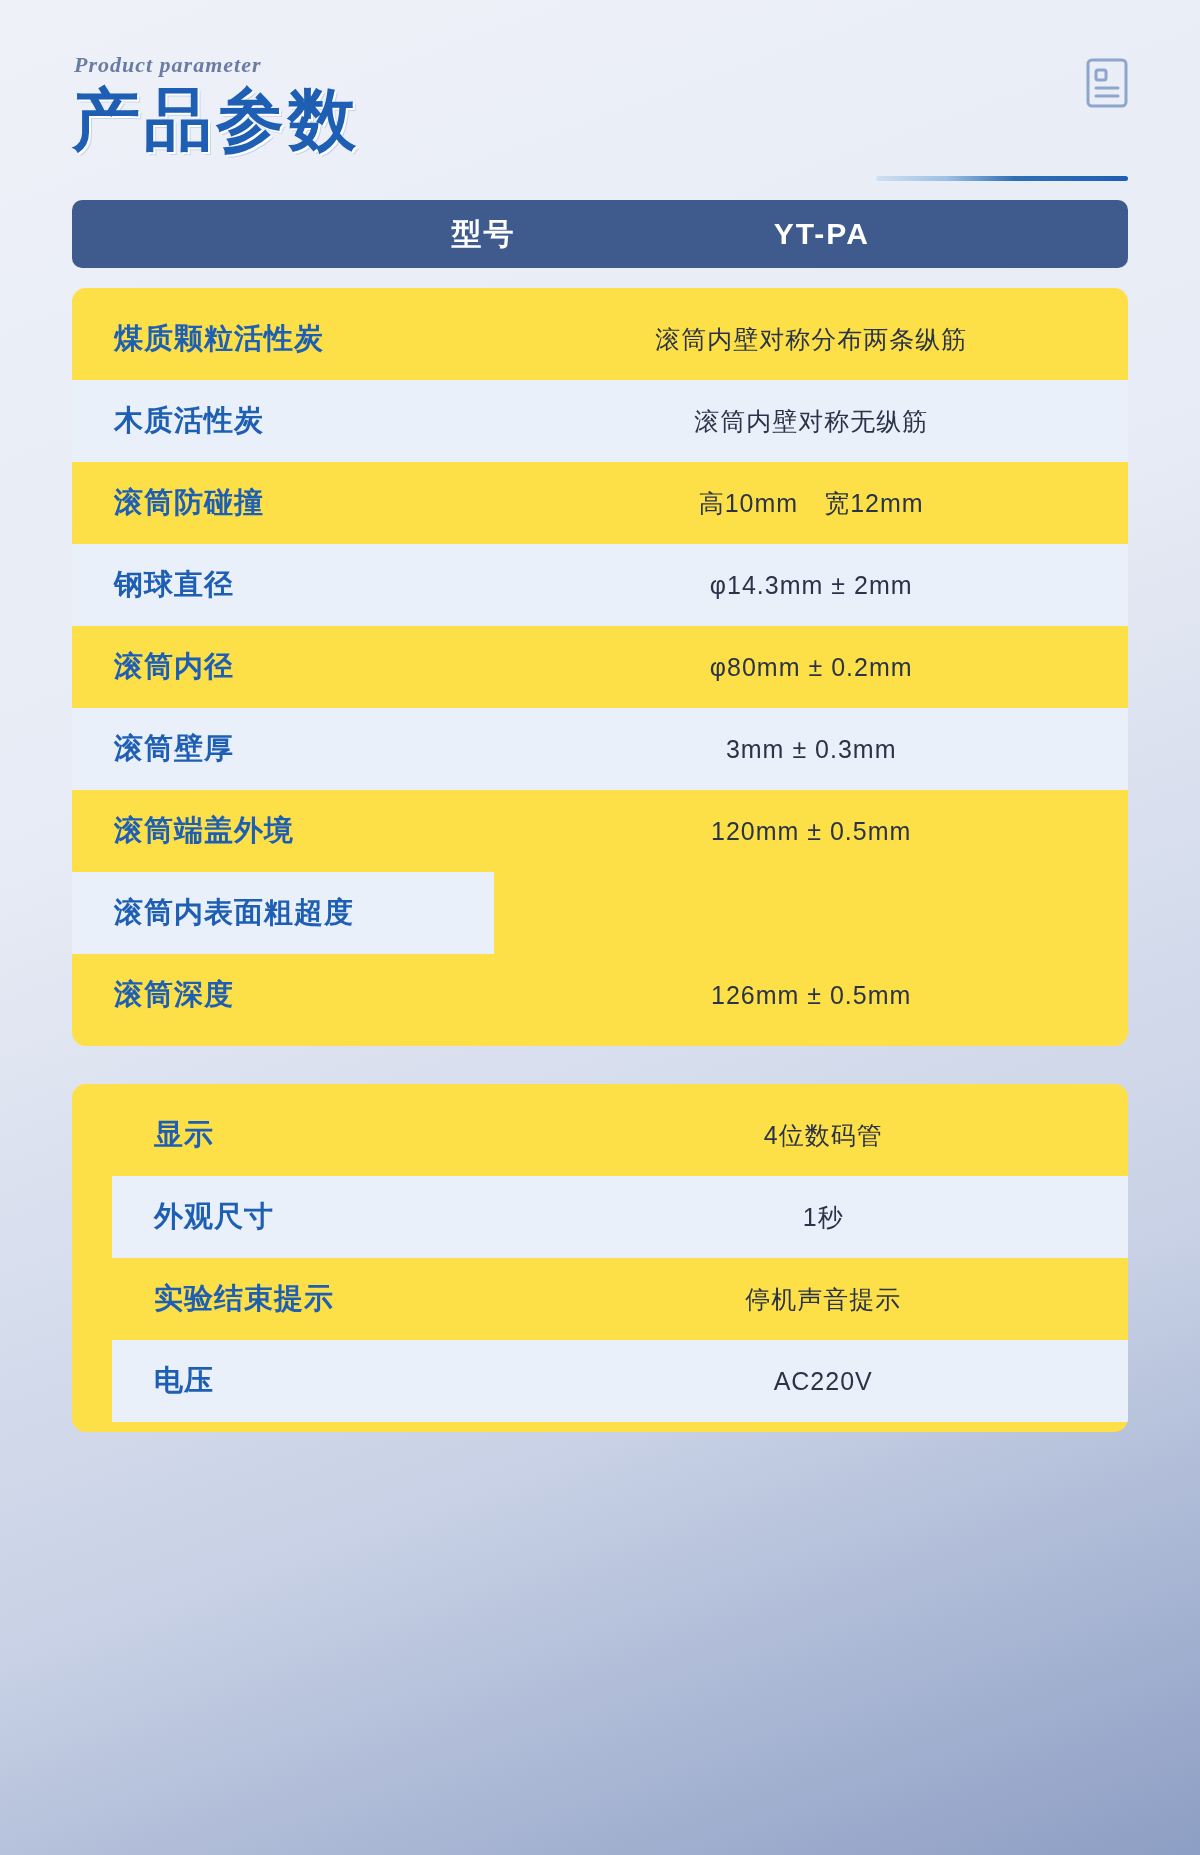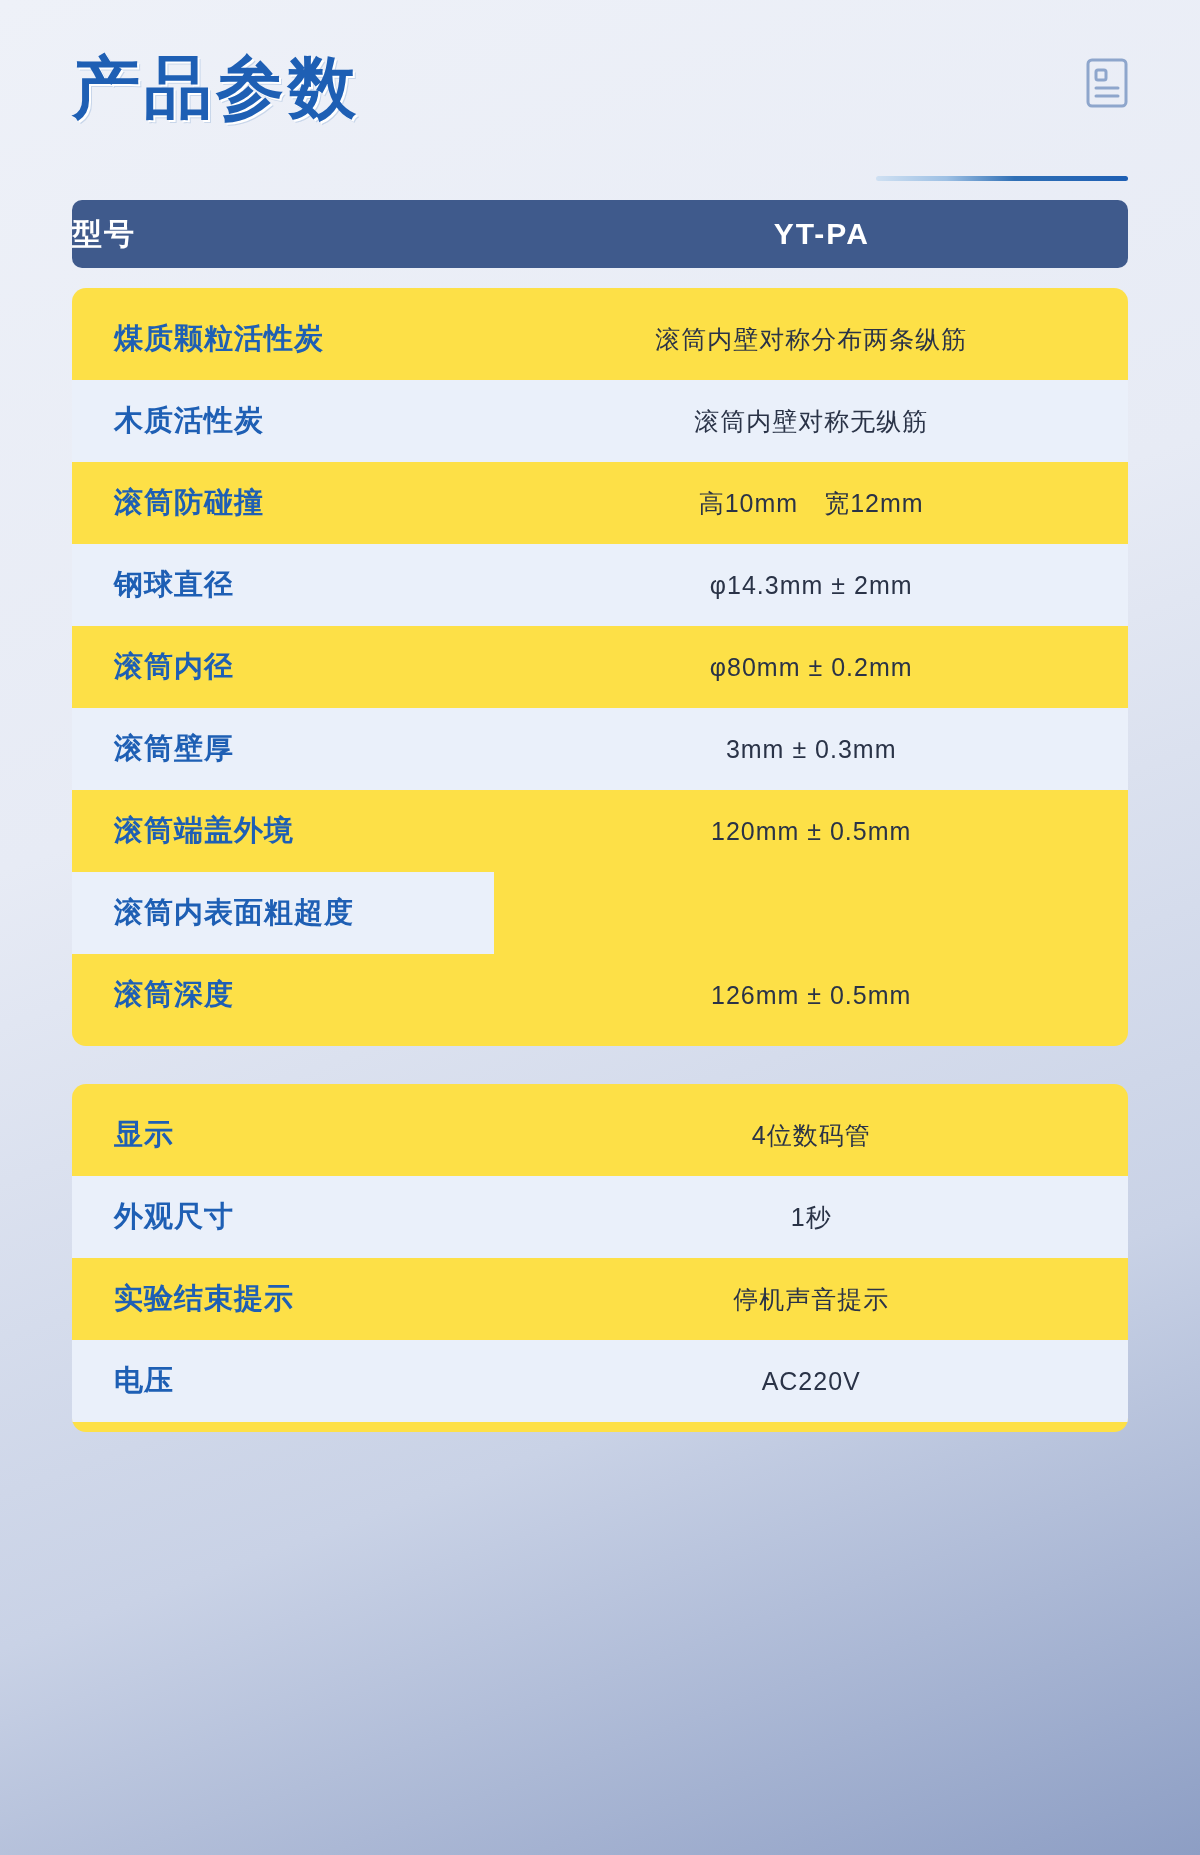--- a/index.html
+++ b/index.html
@@ -69,36 +69,37 @@
     border-radius: 10px;
     height: 68px;
     align-items: center;
     color: #ffffff;
     font-size: 30px;
     font-weight: bold;
     letter-spacing: 2px;
   }
   .table-head .cell-left {
     width: 42%;
-    text-align: left;
+    text-align: right;
   }
   .table-head .cell-right {
     width: 58%;
     text-align: center;
   }
 
   .card {
     background: #fde047;
     border-radius: 14px;
     margin-top: 20px;
     padding: 10px 0;
     overflow: hidden;
   }
   .card.second {
     margin-top: 38px;
+    padding-left: 40px;
   }
 
   .row {
     display: flex;
     align-items: stretch;
     min-height: 82px;
   }
   .row.alt .lbl,
   .row.alt .val {
     background: #eaf0fa;
@@ -134,20 +135,21 @@
   .card .row:first-child .lbl,
   .card .row:first-child .val { }
 
   
   .row.alt .val { border-radius: 0; }
 </style>
 </head>
 <body>
 
 <div class="header">
+  <div class="eyebrow">Product parameter</div>
   <h1 class="title">产品参数</h1>
   <div class="header-icon">
     <svg width="42" height="50" viewBox="0 0 42 50" xmlns="http://www.w3.org/2000/svg">
       <rect x="2" y="2" width="38" height="46" rx="4" fill="none" stroke="#8ea6cc" stroke-width="3"></rect>
       <rect x="10" y="12" width="10" height="10" rx="2" fill="none" stroke="#8ea6cc" stroke-width="3"></rect>
       <line x1="10" y1="30" x2="32" y2="30" stroke="#8ea6cc" stroke-width="3" stroke-linecap="round"></line>
       <line x1="10" y1="38" x2="32" y2="38" stroke="#8ea6cc" stroke-width="3" stroke-linecap="round"></line>
     </svg>
   </div>
   <div class="rule"></div>

